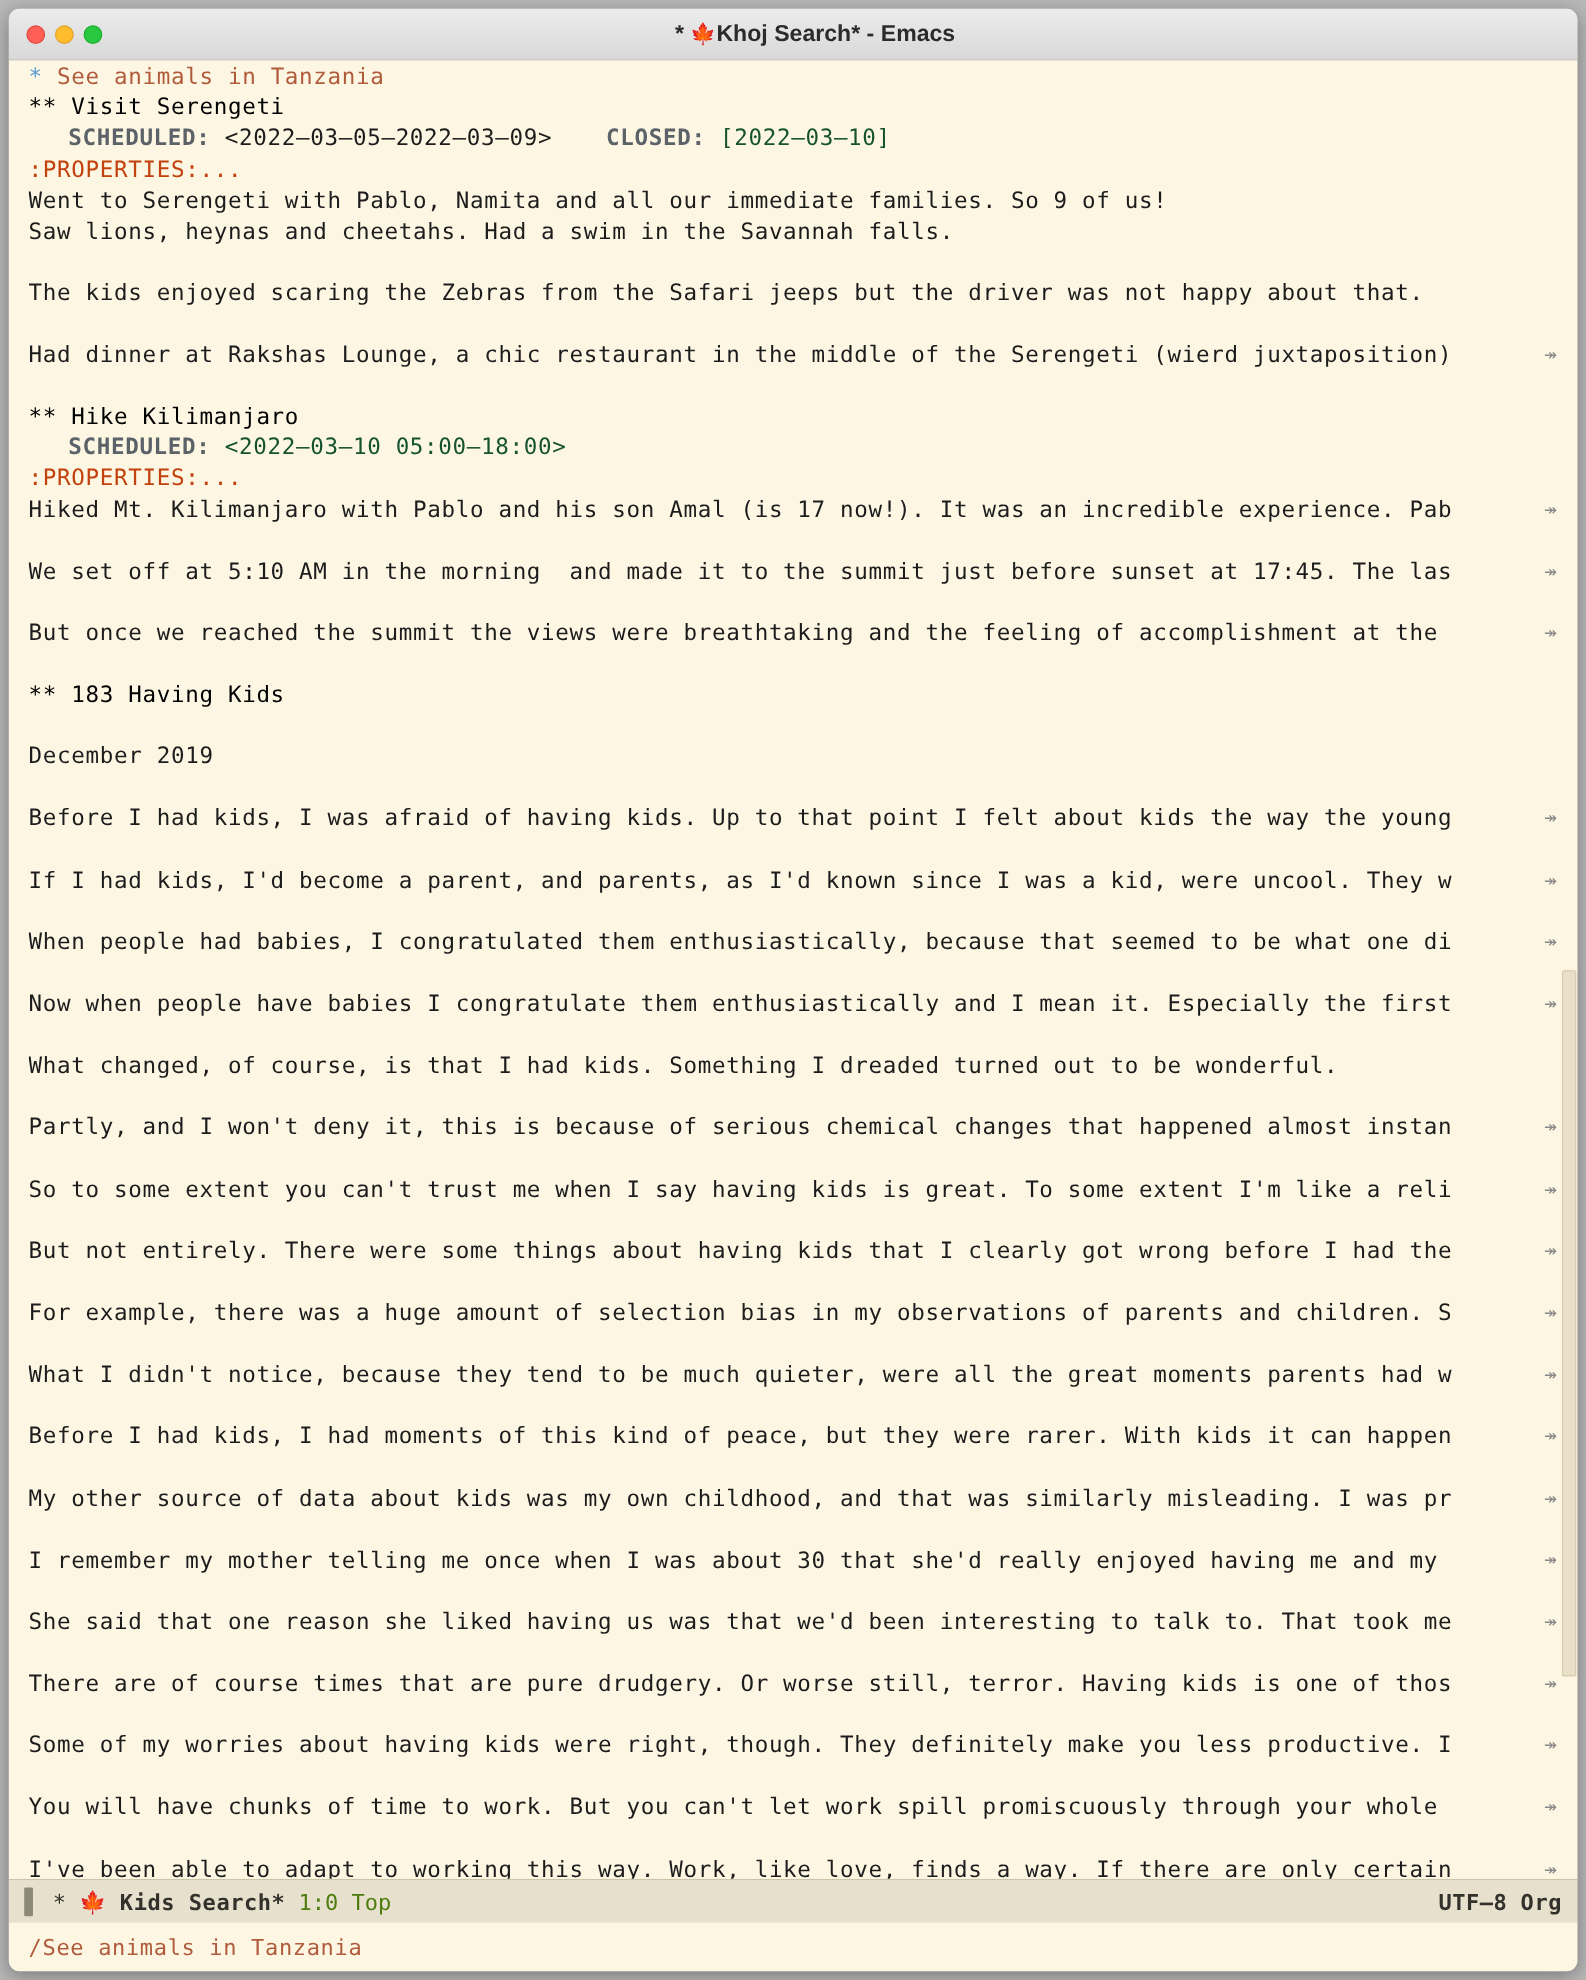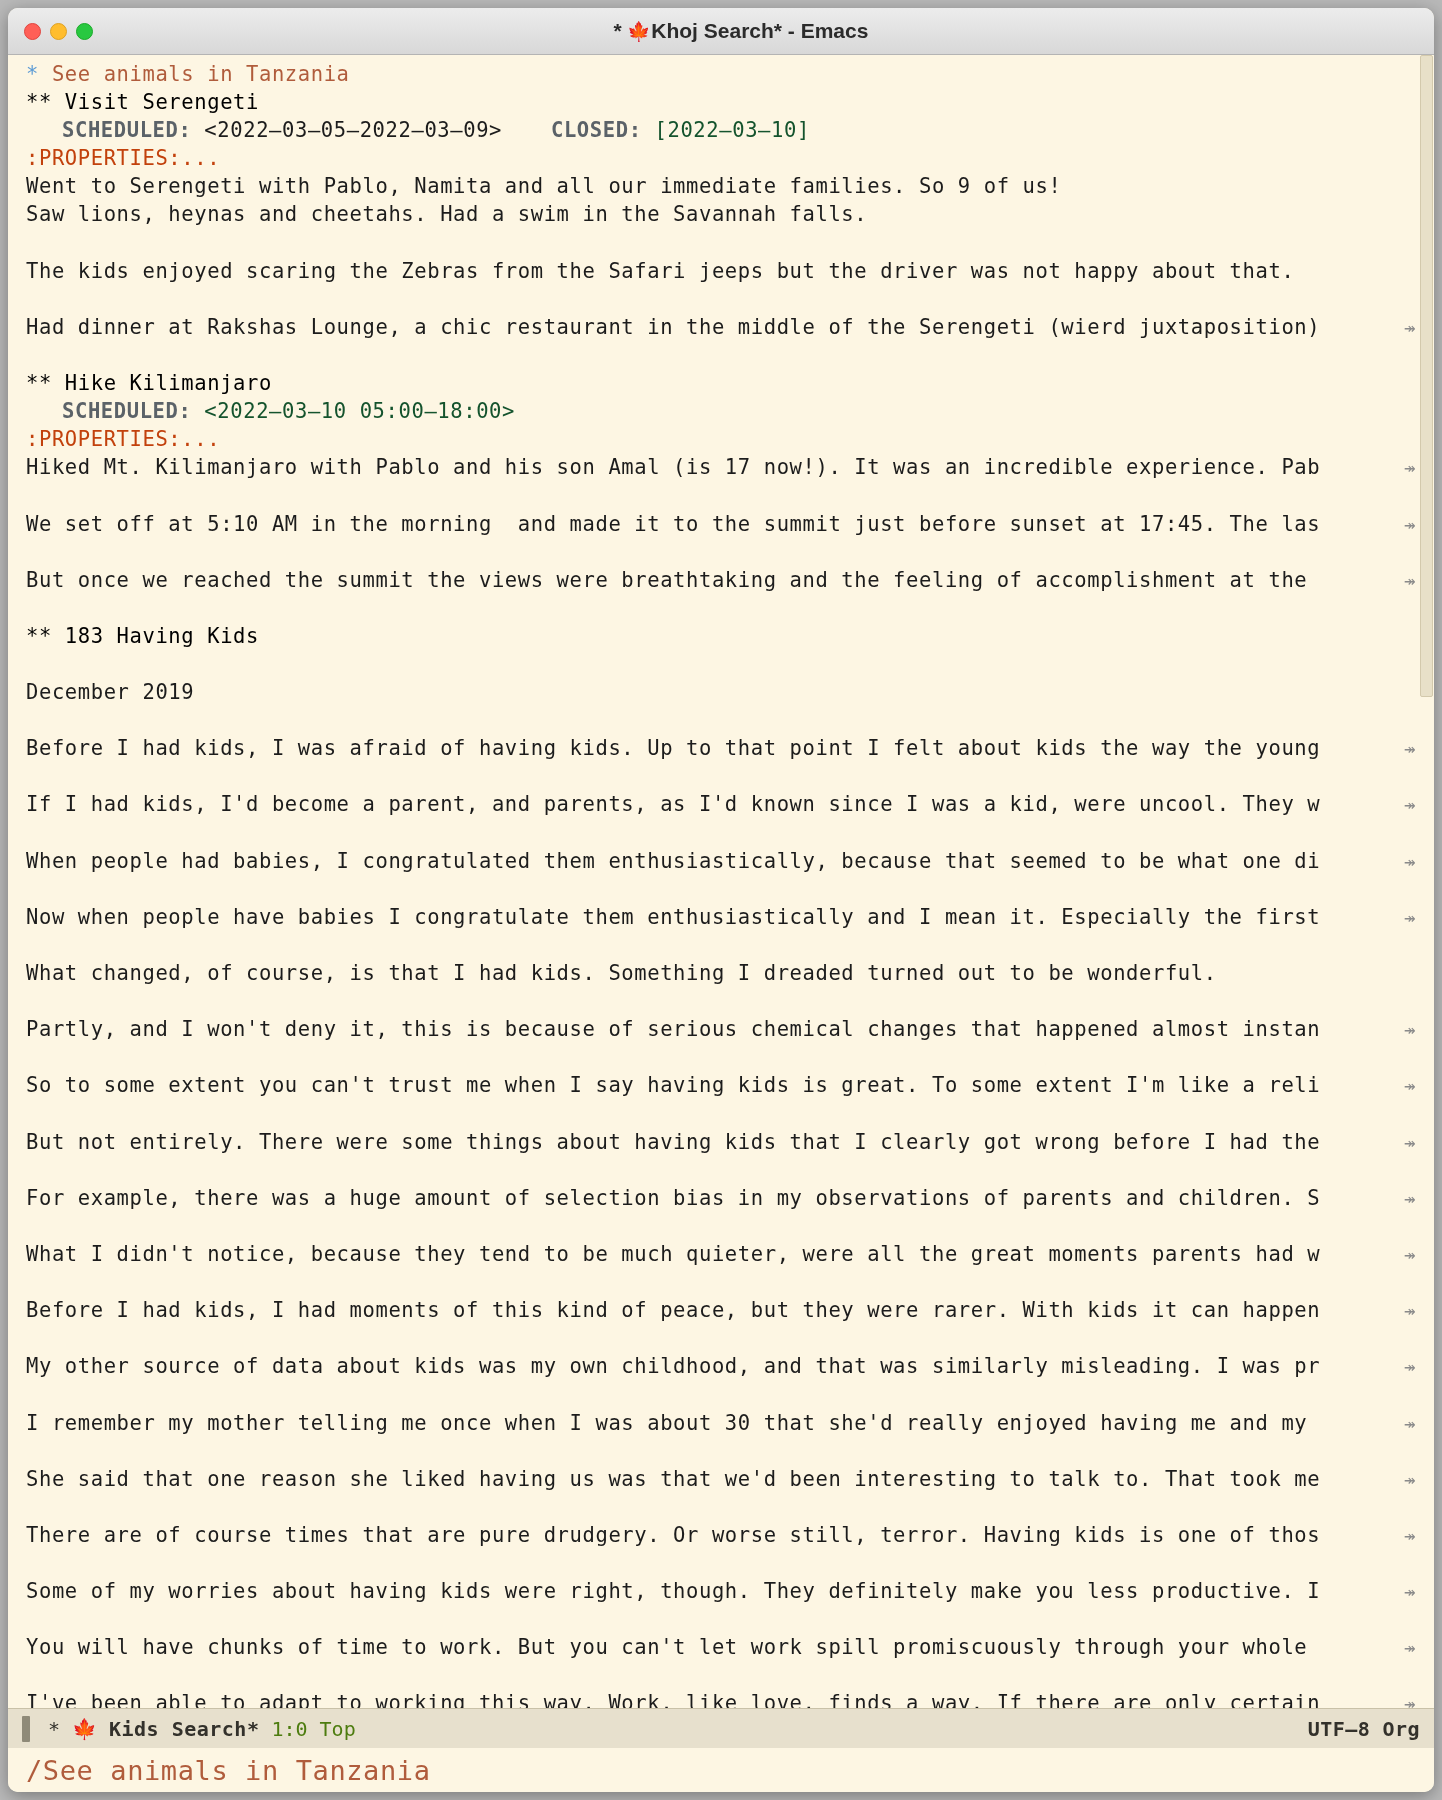--- a/index.html
+++ b/index.html
@@ -62,20 +62,21 @@
   }
   .title .emacs-icon { font-size: 19px; }
 
   
   .buffer-wrap {
     flex: 1 1 auto;
     position: relative;
     background: #fdf6e3;
     overflow: hidden;
     display: flex;
+    align-items: center;
   }
   .fringe-left {
     width: 18px;
     flex: 0 0 18px;
     background: #fdf6e3;
   }
   .buffer {
     flex: 1 1 auto;
     position: relative;
     font-size: 20.5px;
@@ -156,21 +157,21 @@
     letter-spacing: .5px;
   }
   
   .minibuffer {
     flex: 0 0 44px;
     height: 44px;
     background: #fdf6e3;
     display: flex;
     align-items: center;
     padding-left: 18px;
-    font-size: 27px;
+    font-size: 20px;
     color: #b05c3c;
     letter-spacing: .6px;
   }
 </style>
 </head>
 <body>
 
 <div class="window">
 
   <div class="titlebar">

